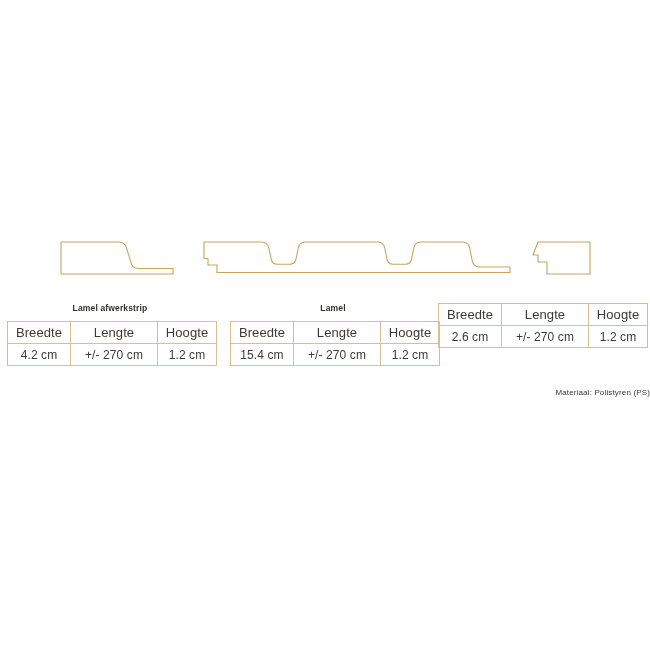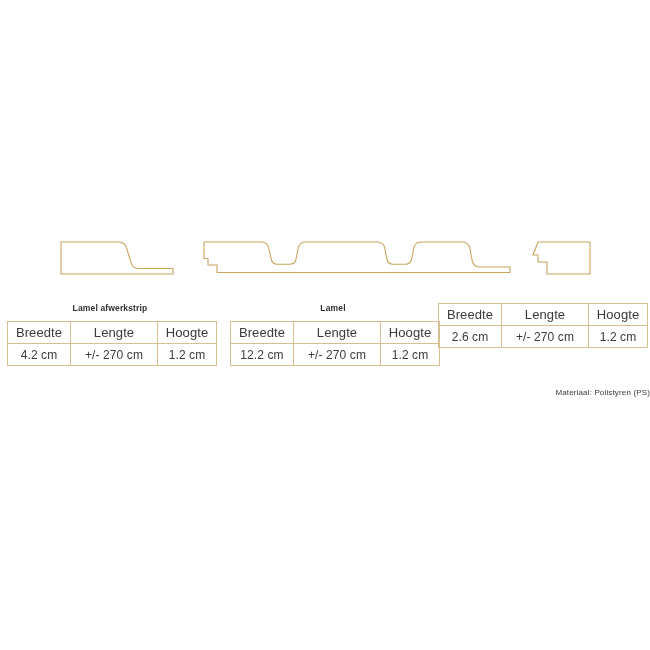--- a/index.html
+++ b/index.html
@@ -211,21 +211,21 @@
       <table class="spec-table">
         <thead>
           <tr>
             <th class="col-a">Breedte</th>
             <th class="col-b">Lengte</th>
             <th class="col-c">Hoogte</th>
           </tr>
         </thead>
         <tbody>
           <tr>
-            <td>12.2 cm</td>
+            <td>15.4 cm</td>
             <td>+/- 270 cm</td>
             <td>1.2 cm</td>
           </tr>
         </tbody>
       </table>
     </div>
 
     <div class="table-block b3">
       <table class="spec-table">
         <thead>

